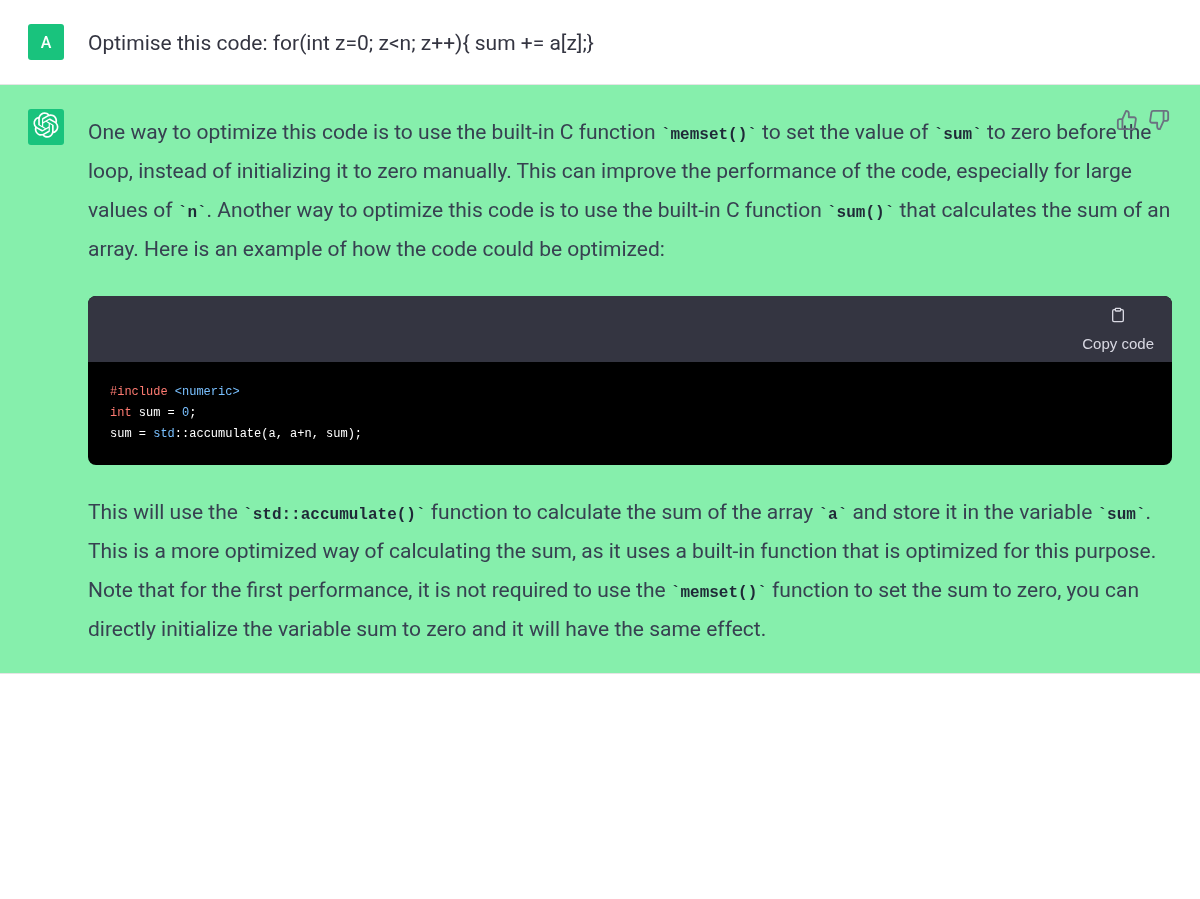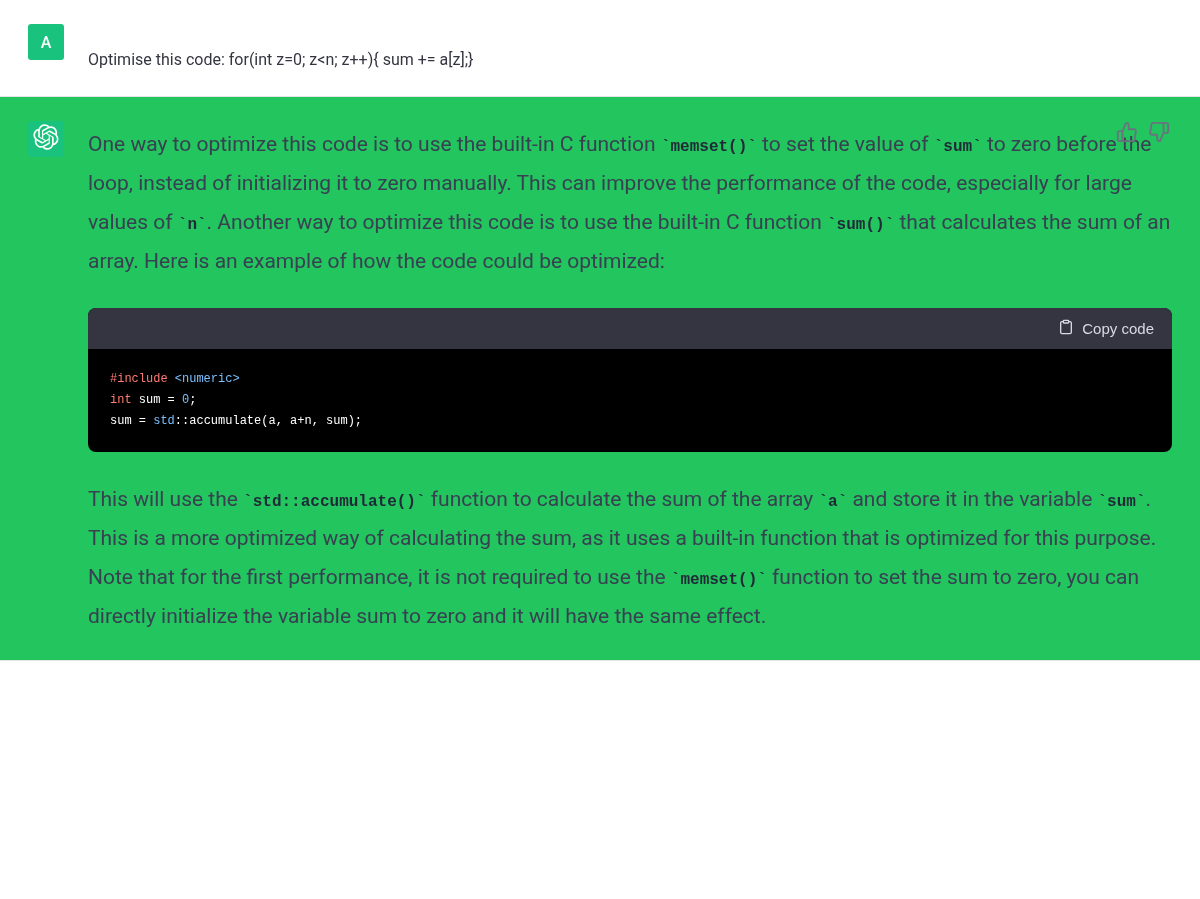--- a/index.html
+++ b/index.html
@@ -16,21 +16,21 @@
     .message {
       display: flex;
       padding: 24px 28px;
       gap: 24px;
       border-bottom: 1px solid #e5e5e5;
     }
     .message.user {
       background: #ffffff;
     }
     .message.assistant {
-      background: #22c55e;
+      background: #86efac;
       position: relative;
       justify-content: center;
     }
     .avatar {
       width: 36px;
       height: 36px;
       flex-shrink: 0;
       border-radius: 3px;
       display: flex;
       align-items: center;
@@ -53,24 +53,23 @@
     .content {
       flex: 1;
       min-width: 0;
       padding-top: 4px;
       padding-right: 60px;
     }
     .message.assistant .content {
       padding-right: 0;
     }
     .user-text {
-      font-size: 16px;
+      font-size: 21px;
       line-height: 1.5;
       color: #343541;
-      margin-top: 20px;
     }
     .assistant-text {
       font-size: 21px;
       line-height: 1.85;
       color: #374151;
     }
     .inline-code {
       font-family: "SFMono-Regular", Consolas, "Liberation Mono", Menlo, monospace;
       font-size: 16px;
       font-weight: 700;
@@ -104,20 +103,21 @@
     }
     .copy-btn {
       display: flex;
       align-items: center;
       gap: 8px;
       color: #d9d9e3;
       font-size: 15px;
       cursor: pointer;
       background: none;
       border: none;
+      flex-direction: column;
     }
     .copy-btn svg {
       width: 16px;
       height: 18px;
     }
     .code-body {
       padding: 20px 22px;
       font-family: "SFMono-Regular", Consolas, "Liberation Mono", Menlo, monospace;
       font-size: 12px;
       line-height: 1.75;

